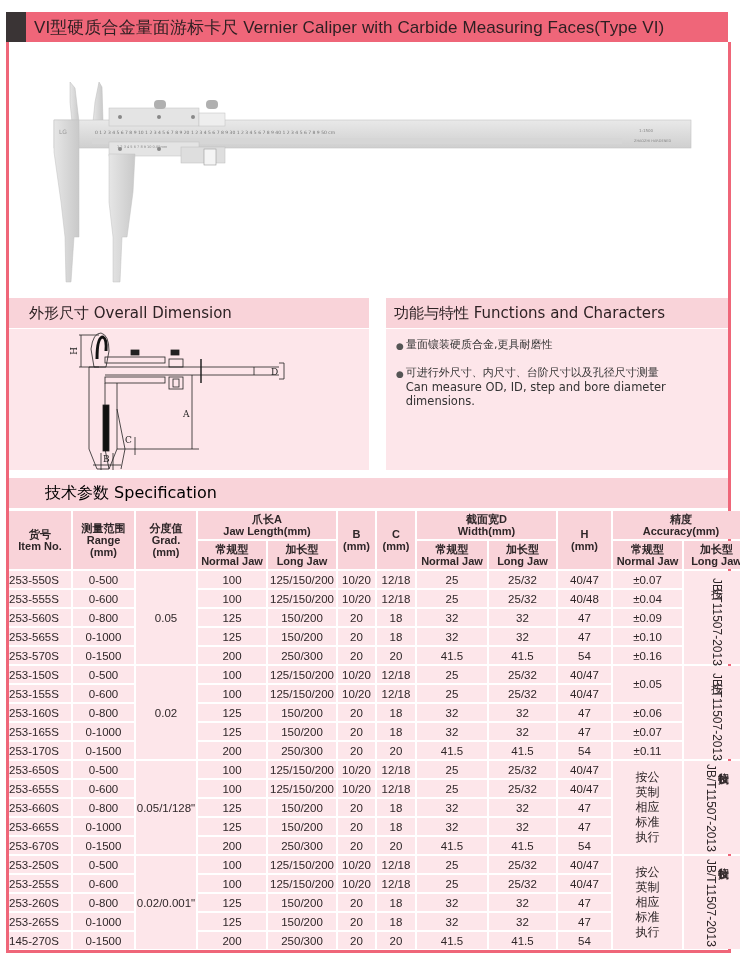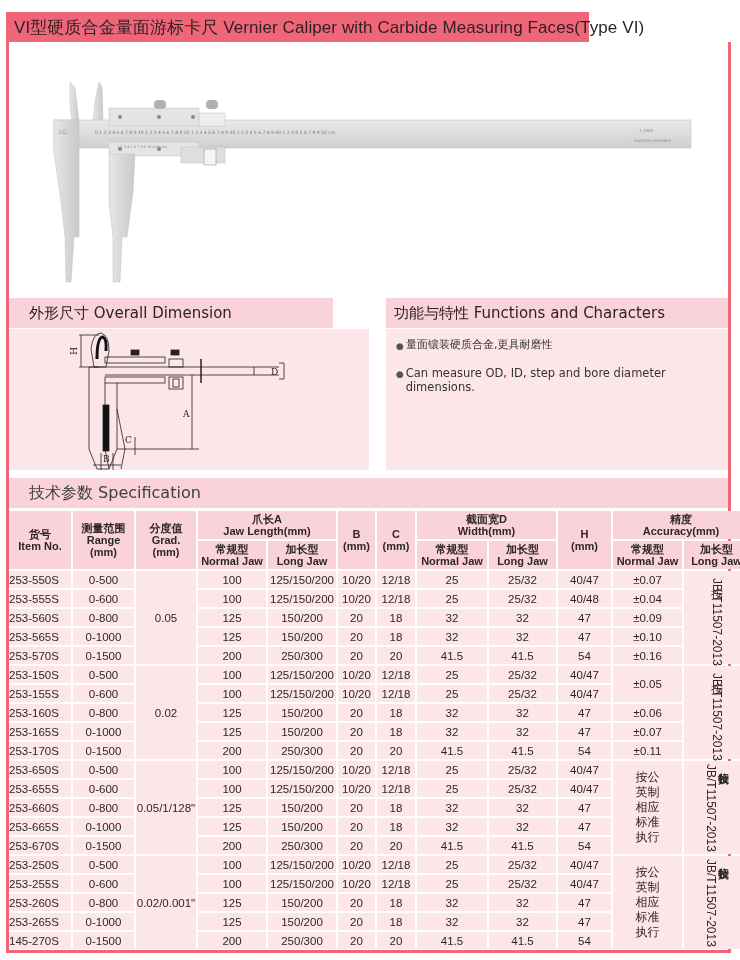--- a/index.html
+++ b/index.html
@@ -1,21 +1,21 @@
 <!DOCTYPE html>
 <html><head>
 <meta charset="utf-8">
 <style>
   * { box-sizing: border-box; margin: 0; padding: 0; }
   body {
     width: 740px; height: 960px; background: #ffffff; position: relative; overflow: hidden;
     font-family: "DejaVu Sans", "Liberation Sans", sans-serif; color: #3a2a2c;
   }
   .title-bar {
-    position: absolute; left: 6px; top: 12px; width: 583px; height: 30px;
+    position: absolute; left: 6px; top: 12px; width: 722px; height: 30px;
     background: #ef6679; display: flex; align-items: center;
   }
   .title-bar .dark-block { width: 20px; height: 30px; background: #3a3435; }
   .title-bar .title-text {
     font-family: "Liberation Sans", sans-serif; font-size: 17px; color: #2d1f22; padding-left: 8px;
     letter-spacing: 0.1px; white-space: nowrap;
   }
   .frame {
     position: absolute; left: 6px; top: 42px; width: 725px; height: 911px;
     border-left: 3px solid #ef6679; border-right: 3px solid #ef6679; border-bottom: 3px solid #ef6679;
@@ -26,21 +26,21 @@
     padding-left: 20px; font-size: 15px; color: #2d2224; white-space: nowrap;
   }
   .panel-body { position: absolute; background: #fde6ea; }
   .feat-list { position: absolute; left: 396px; top: 338px; width: 330px; font-size: 11.5px; line-height: 14px; }
   .feat-item { display: flex; margin-bottom: 13px; }
   .feat-bullet { width: 10px; color: #555; font-size: 9px; padding-top: 1px; }
   .feat-cn { color: #333; font-size: 11px; }
   .feat-en { color: #333; }
   .spec-head {
     position: absolute; left: 9px; top: 478px; width: 719px; height: 30px; background: #f9d3d9;
-    display: flex; align-items: center; padding-left: 20px; font-size: 16px; color: #404040;
+    display: flex; align-items: center; padding-left: 36px; font-size: 16px; color: #000000;
   }
   table.spec {
     position: absolute; left: 9px; top: 509px; width: 719px; border-collapse: separate; border-spacing: 2px;
     font-family: "Liberation Sans", sans-serif; font-size: 11.5px; color: #2e2628; table-layout: fixed;
     margin-left: -2px;
   }
   table.spec th {
     background: #f9d3d9; font-weight: bold; font-size: 11px; line-height: 12px; padding: 1px 0; text-align: center;
     color: #2e2628;
   }
@@ -107,21 +107,21 @@
     <g font-size="4.5" fill="#777" font-family="DejaVu Sans, sans-serif">
       <text x="86" y="92">0 1 2 3 4 5 6 7 8 9 10 1 2 3 4 5 6 7 8 9 20 1 2 3 4 5 6 7 8 9 30 1 2 3 4 5 6 7 8 9 40 1 2 3 4 5 6 7 8 9 50 cm</text>
     </g>
     <text x="108" y="106" font-size="3.5" fill="#888" font-family="DejaVu Sans, sans-serif">1 2 3 4 5 6 7 8 9 10  0.05mm</text>
     <text x="630" y="90" font-size="4" fill="#888" font-family="DejaVu Sans, sans-serif">1:1500</text>
     <text x="625" y="100" font-size="3.5" fill="#888" font-family="DejaVu Sans, sans-serif">ZHAOZHI HARDENED</text>
     <text x="50" y="92" font-size="6" fill="#999" font-family="DejaVu Sans, sans-serif">LG</text>
   </svg>
 </div>
 
-<div class="panel-head" style="left:9px; top:298px; width:324px;">
+<div class="panel-head" style="left:9px; top:298px; width:360px;">
   <span>外形尺寸 Overall Dimension</span>
 </div>
 <div class="panel-body" style="left:9px; top:329px; width:360px; height:141px;">
   <svg width="360" height="141" viewBox="0 0 360 141" stroke="#222" fill="none" stroke-width="0.8">
 
     <line x1="70" y1="6" x2="90" y2="6"></line>
     <line x1="70" y1="38" x2="90" y2="38"></line>
     <line x1="72" y1="6" x2="72" y2="38"></line>
     <text x="60" y="25" font-size="9" fill="#222" stroke="none" transform="rotate(90 64 22)" font-family="DejaVu Serif, serif">H</text>
 
@@ -174,20 +174,21 @@
 <div class="feat-list">
   <div class="feat-item">
     <span class="feat-bullet">●</span>
     <div>
       <div class="feat-cn">量面镶装硬质合金,更具耐磨性</div>
     </div>
   </div>
   <div class="feat-item">
     <span class="feat-bullet">●</span>
     <div>
+      <div class="feat-cn">可进行外尺寸、内尺寸、台阶尺寸以及孔径尺寸测量</div>
       <div class="feat-en">Can measure OD, ID, step and bore diameter dimensions.</div>
     </div>
   </div>
 </div>
 
 <div class="spec-head">
   <span>技术参数 Specification</span>
 </div>
 
 <table class="spec">

